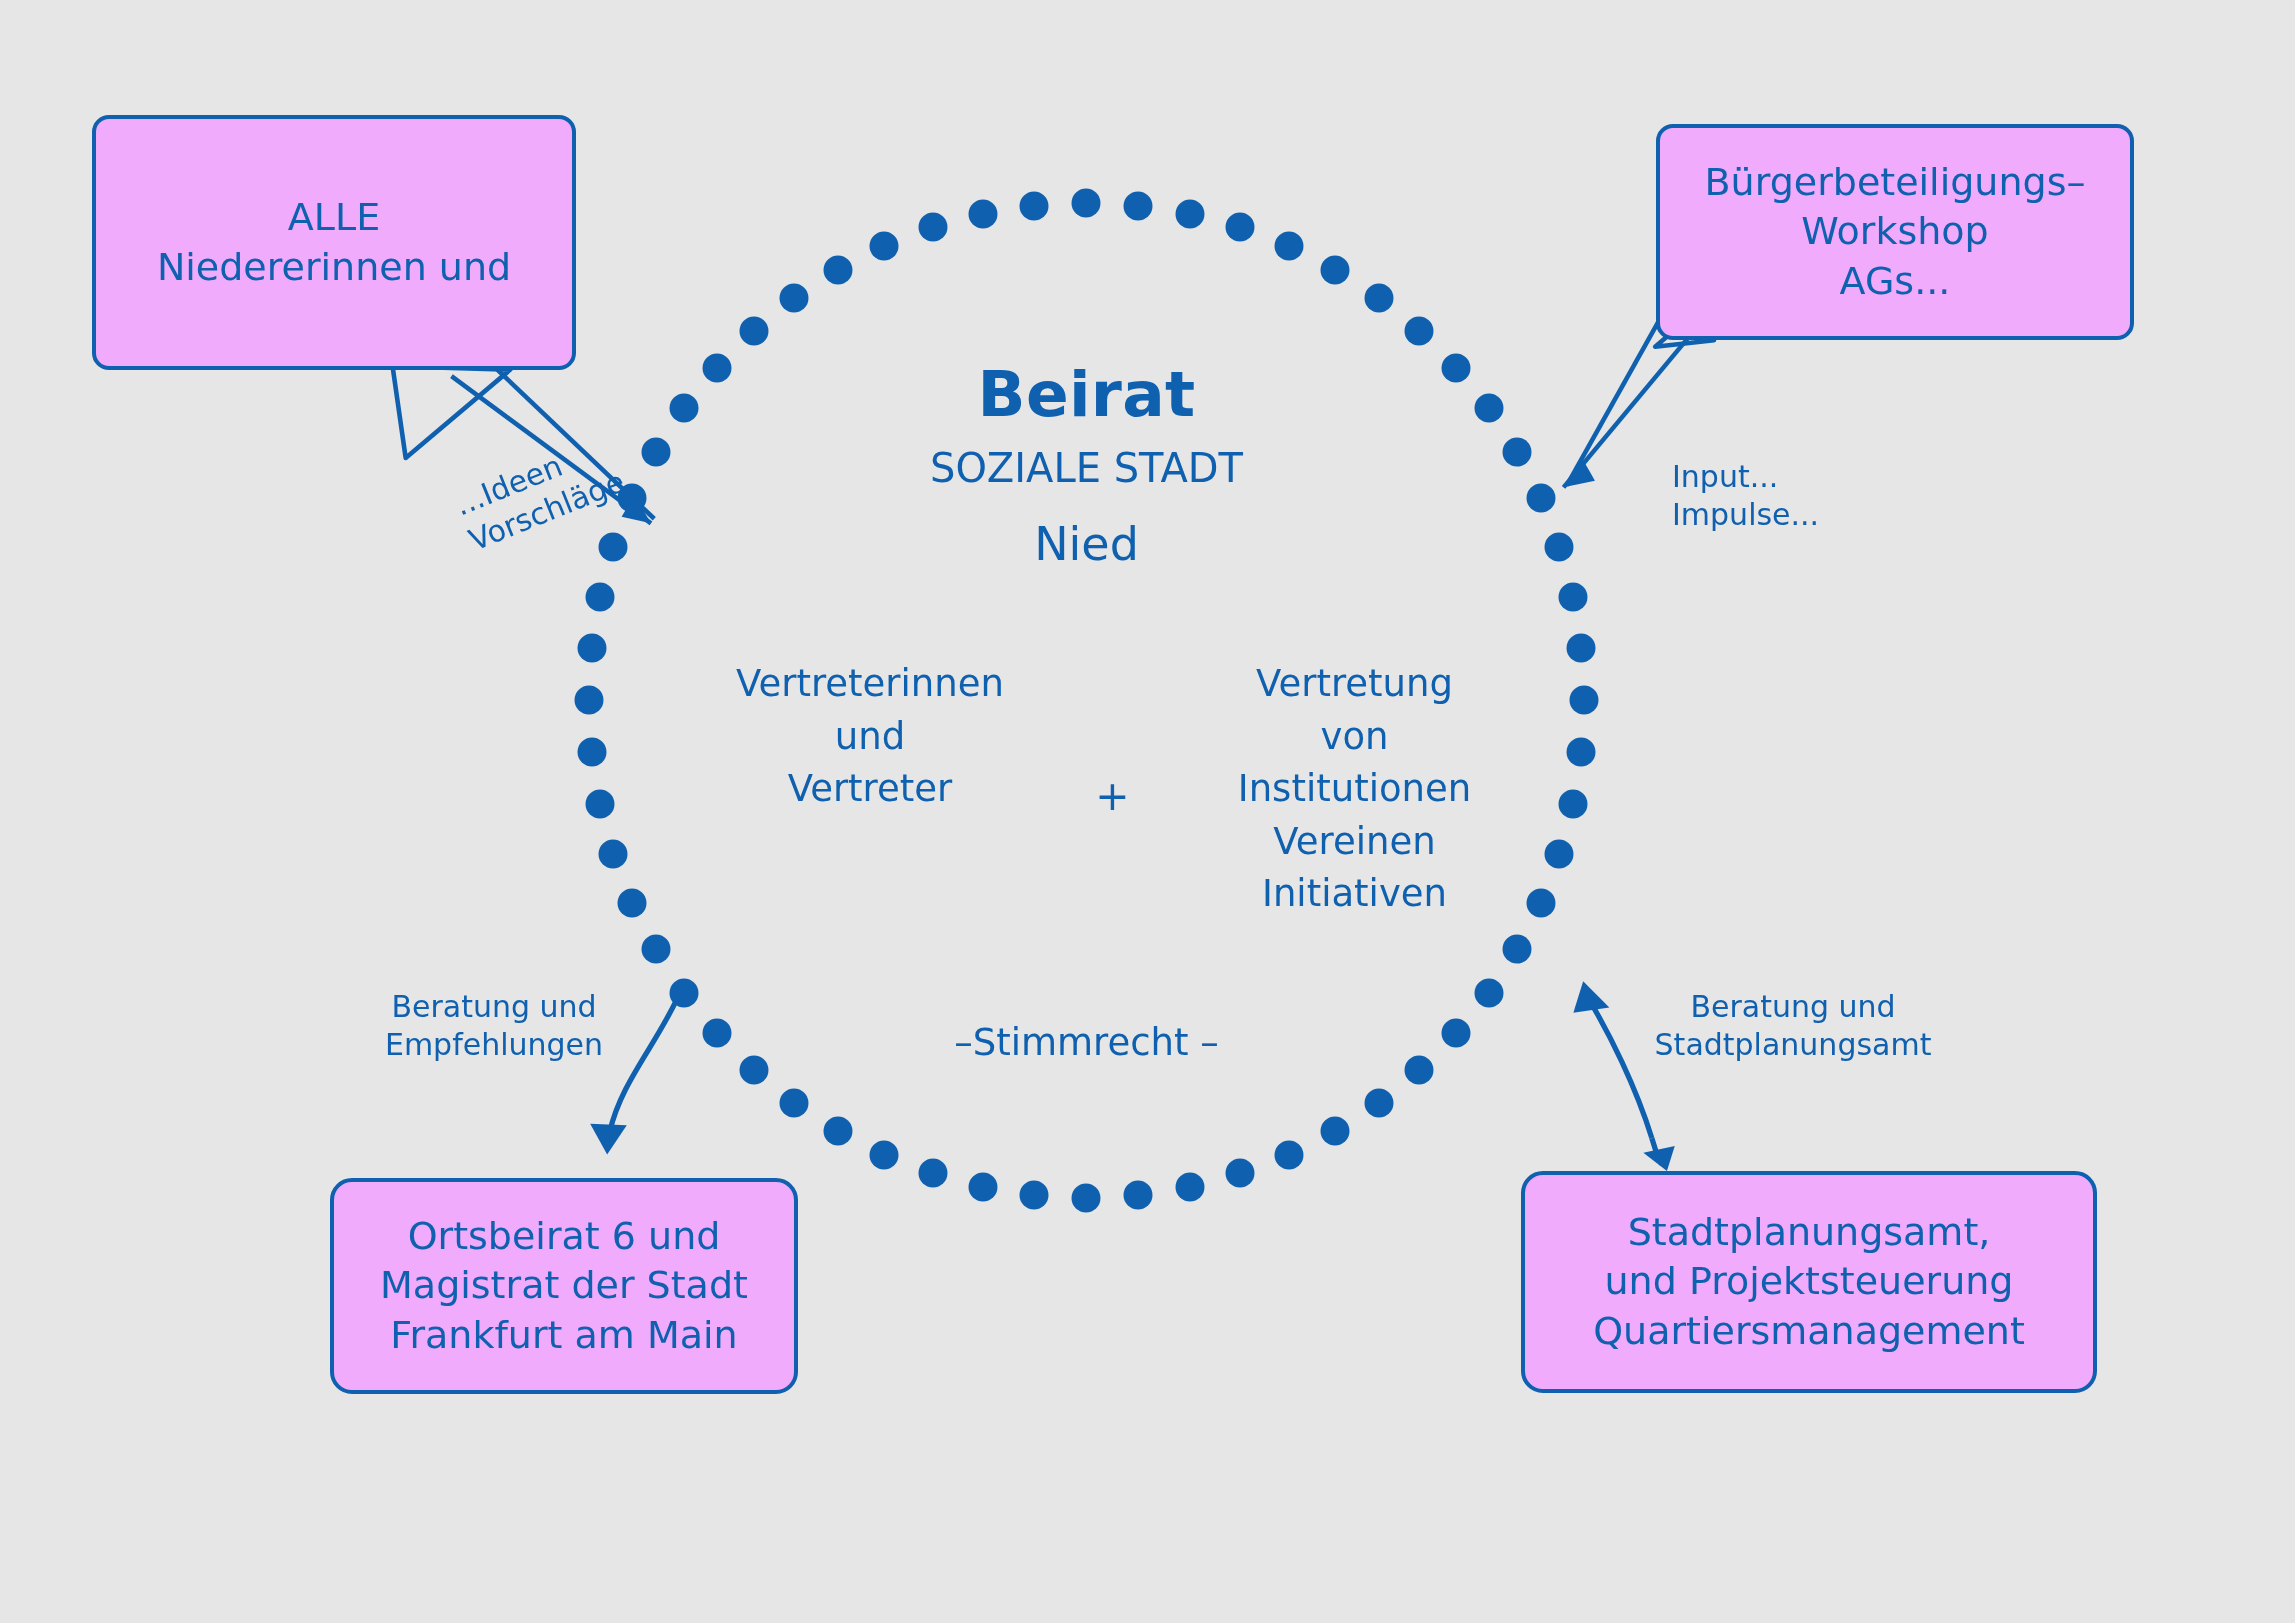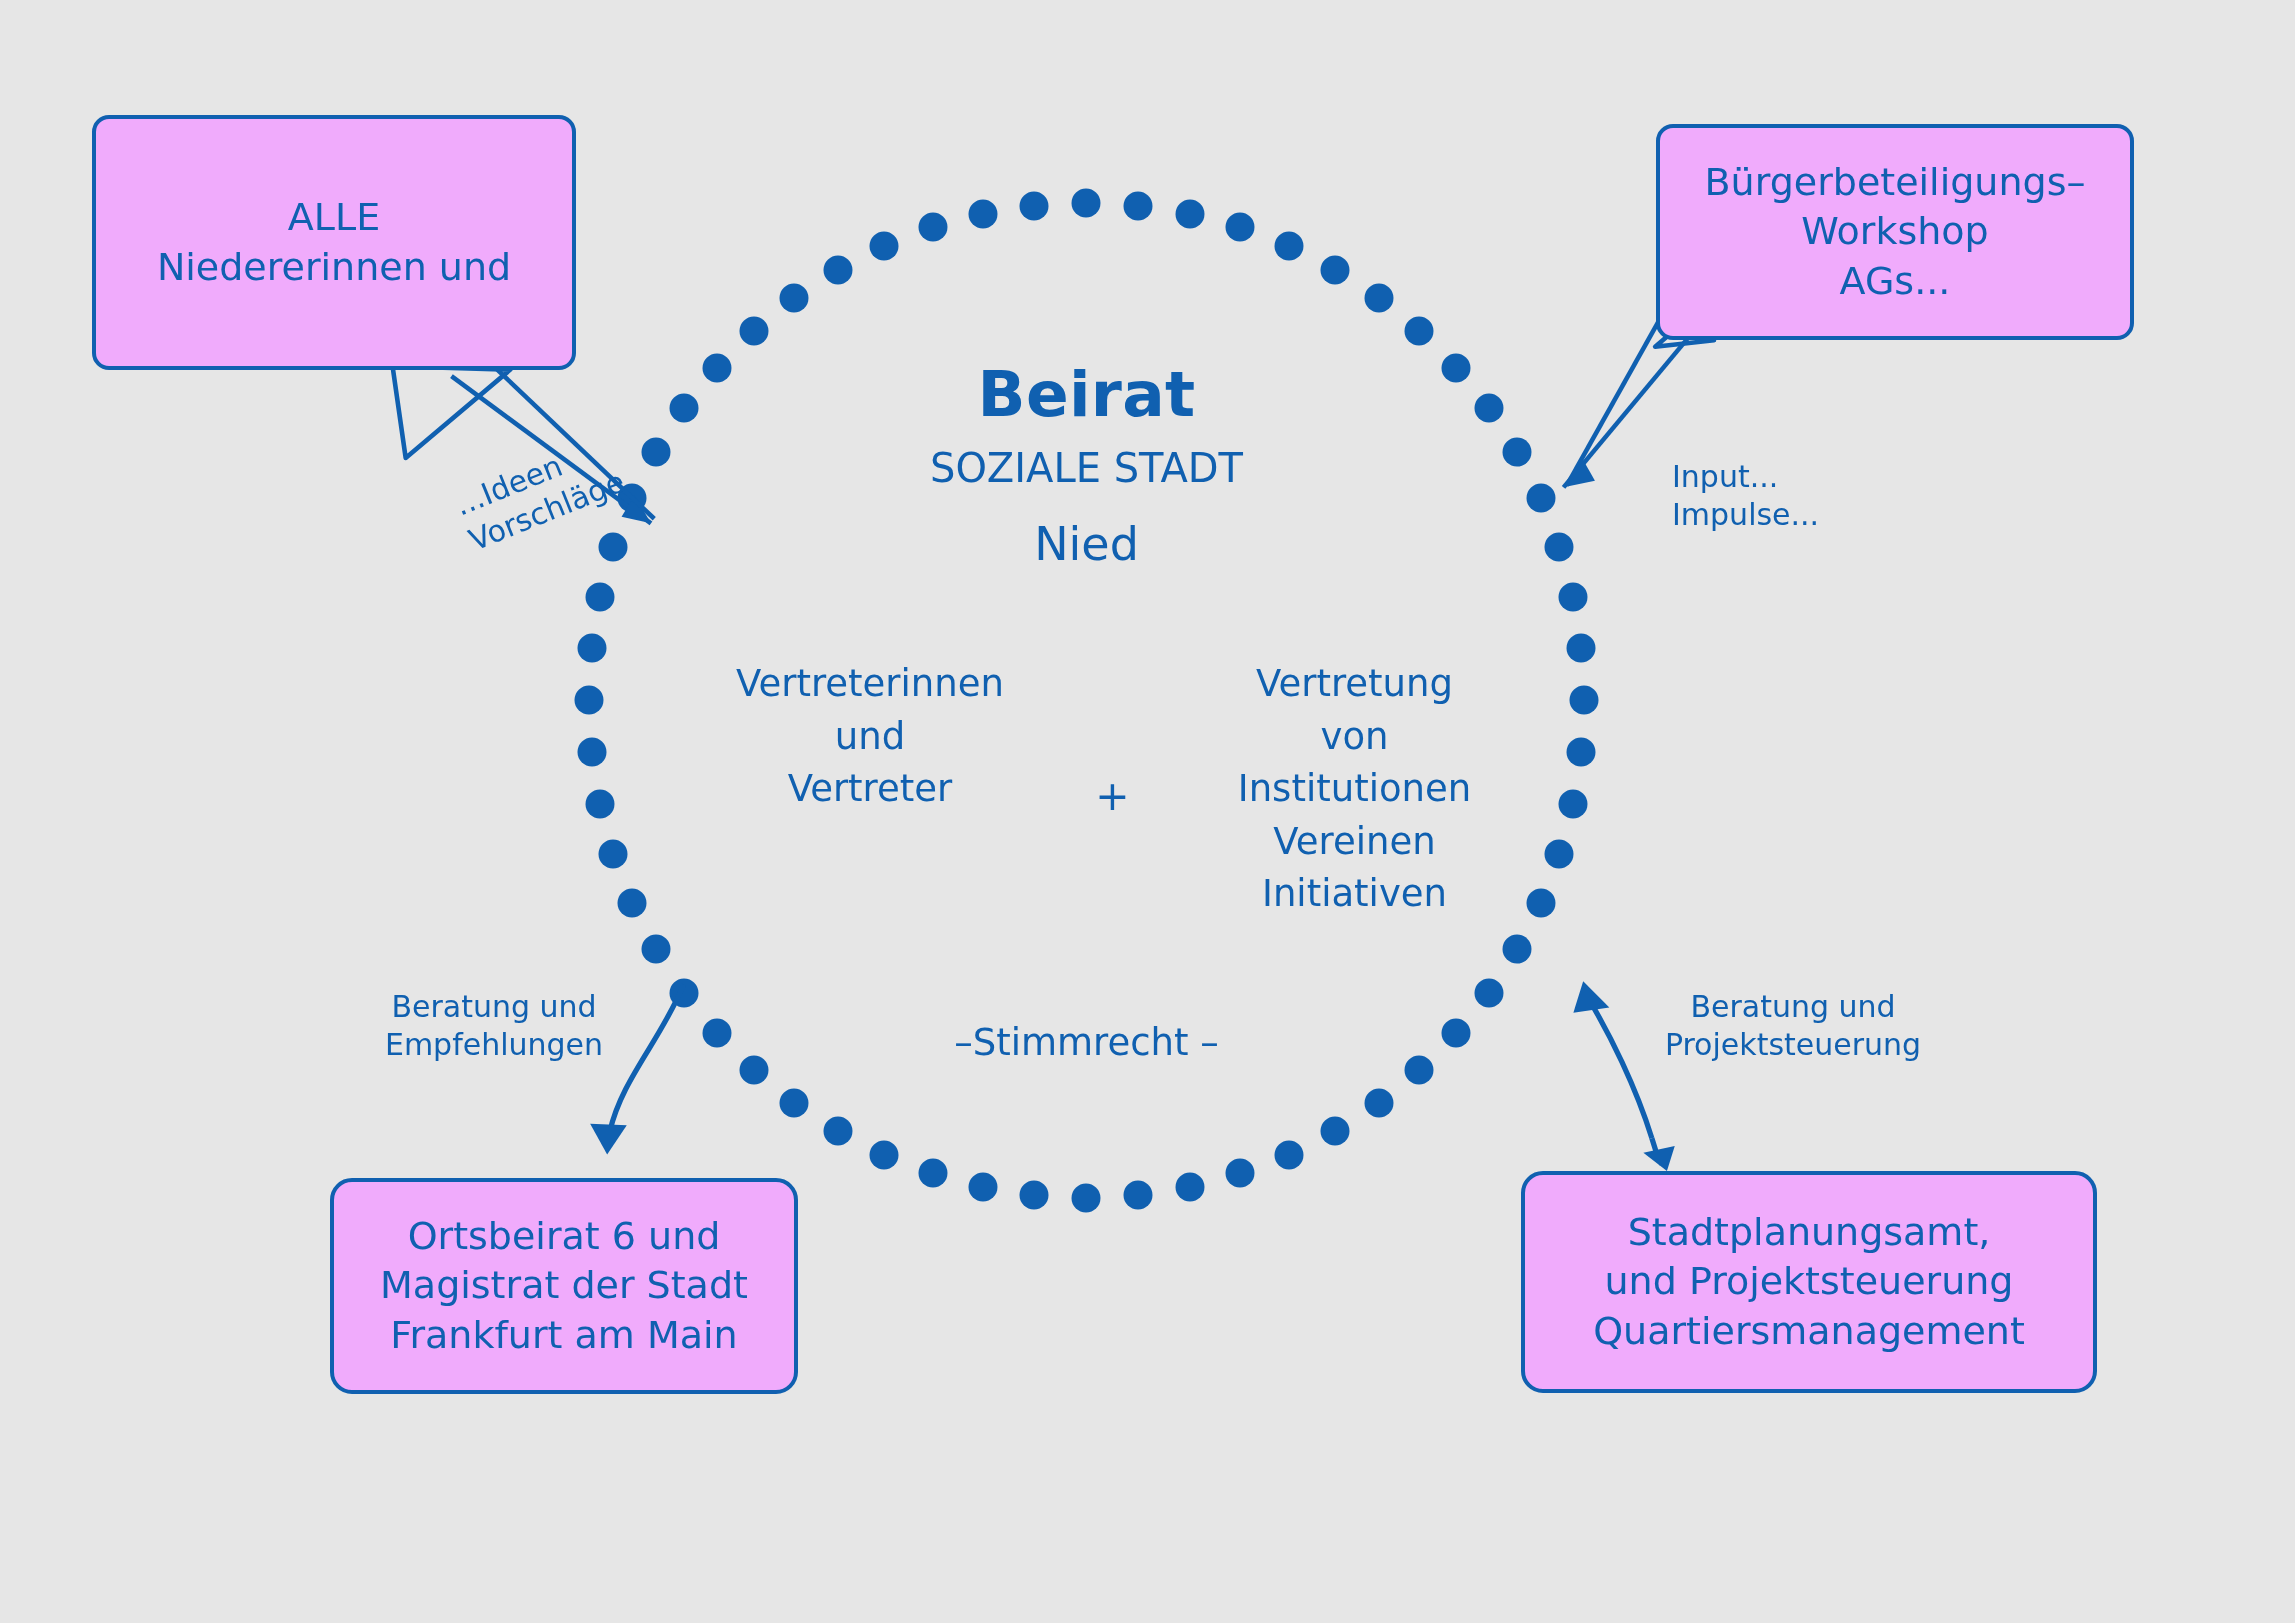--- a/index.html
+++ b/index.html
@@ -332,16 +332,16 @@
     <div>Impulse...</div>
   </div>
 
   <div class="conn-label" id="lab-beratung-left">
     <div>Beratung und</div>
     <div>Empfehlungen</div>
   </div>
 
   <div class="conn-label" id="lab-beratung-right">
     <div>Beratung und</div>
-    <div>Projektsteuerung</div>
+    <div>Stadtplanungsamt</div>
   </div>
 </div>
 
 
 </body></html>

